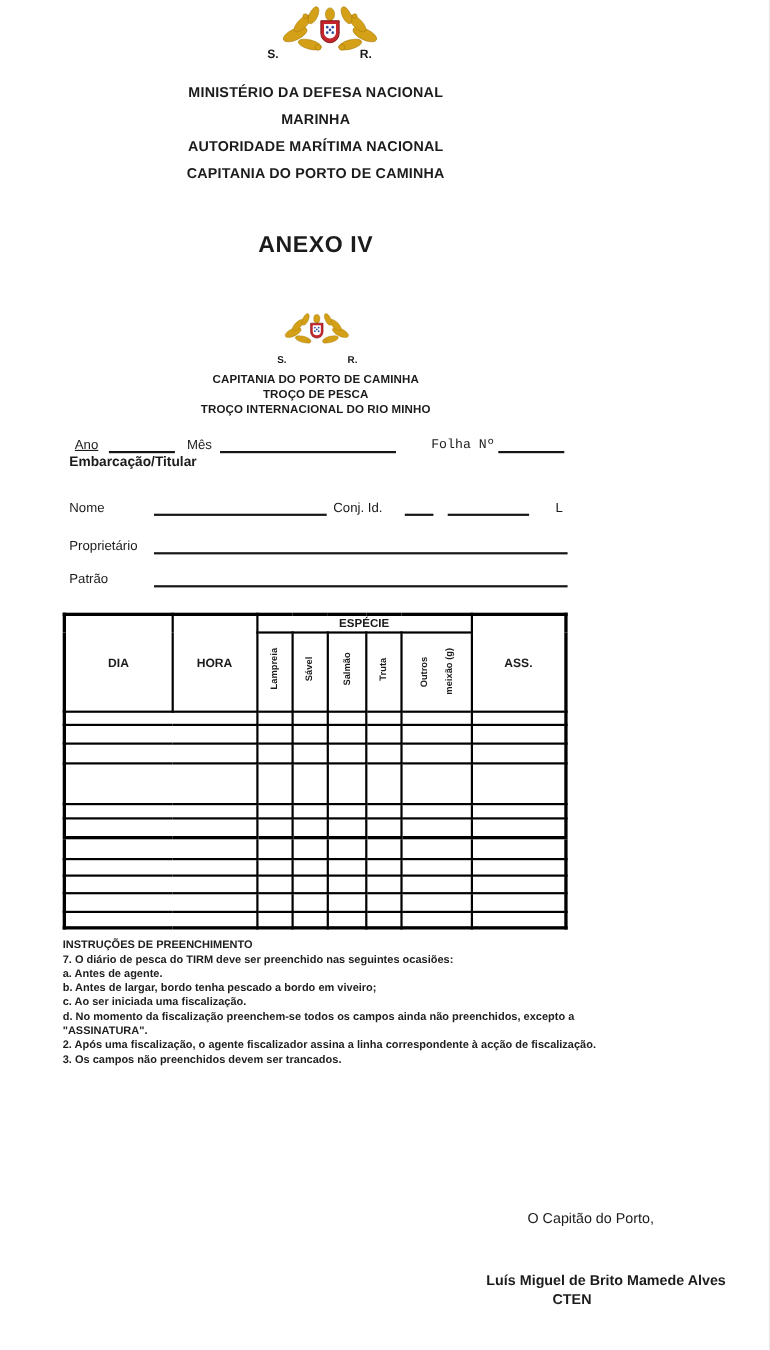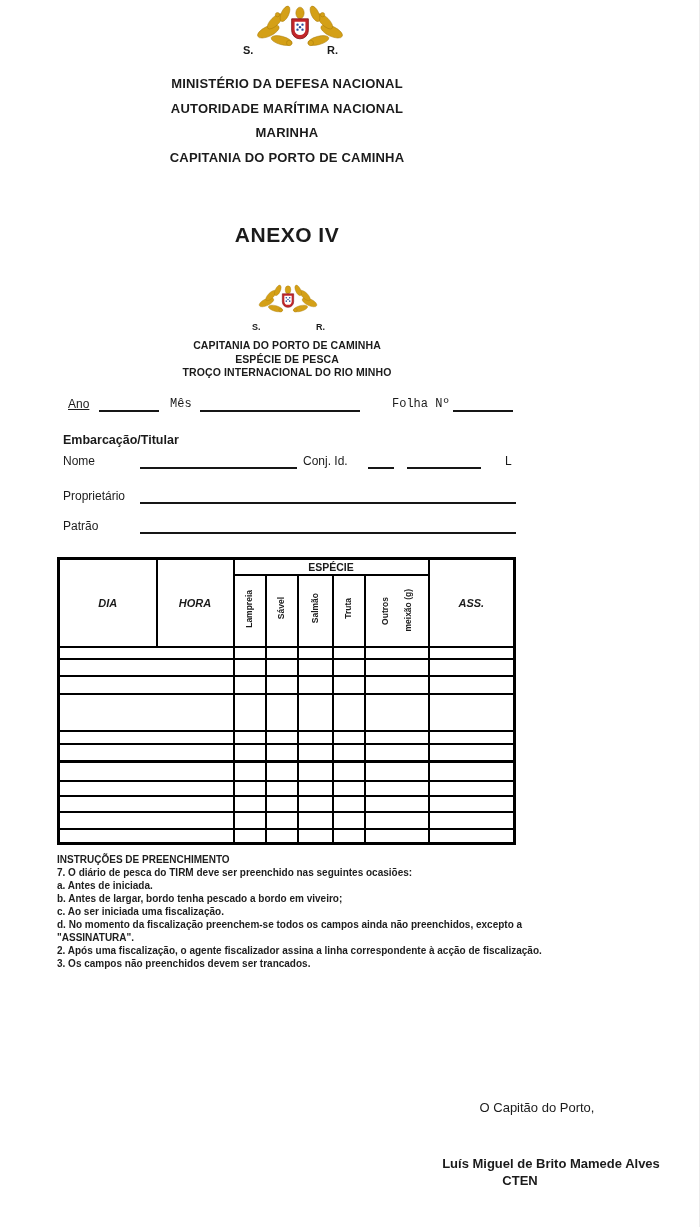--- a/index.html
+++ b/index.html
@@ -27,21 +27,21 @@
   .lbl{font-size:12px;font-weight:400;white-space:nowrap;}
   .lbl.bold{font-weight:700;font-size:12.5px;}
   .u{border-bottom:2px solid var(--line);height:14px;}
   
   table.log{
     position:absolute;left:57px;top:557px;width:456px;
     border-collapse:collapse;table-layout:fixed;
   }
   table.log th,table.log td{border:2px solid #000;padding:0;}
   table.log{border:3px solid #000;}
-  th.hlabel{font-size:11px;font-weight:700;text-align:center;font-style:italic;}
+  th.hlabel{font-size:11px;font-weight:700;text-align:center;}
   th.especie{font-size:10.5px;font-weight:700;height:16px;border-left-width:3px;border-right-width:3px;}
   th.sp,td.sp{border-left-width:2px;}
   th.first-sp,td.first-sp{border-left-width:3px;}
   th.spw,td.spw{border-left-width:3px;border-right-width:3px;}
   .vert{
     writing-mode:vertical-rl;transform:rotate(180deg);
     font-size:8.5px;font-weight:700;white-space:nowrap;line-height:1;
     display:inline-block;max-height:66px;
   }
   th.subsp{height:72px;vertical-align:middle;text-align:center;border-bottom:3px solid #000;}
@@ -85,26 +85,26 @@
         <circle cx="57" cy="29" r="1.4"></circle>
           <circle cx="63" cy="29" r="1.4"></circle>
       </g>
     </svg>
   </div>
   <span class="abs sr" style="left:243px;top:44px;">S.</span>
   <span class="abs sr" style="left:327px;top:44px;">R.</span>
 
   <div class="abs center-band" style="top:72px;" id="letterhead-lines">
       <div class="lh-line">MINISTÉRIO DA DEFESA NACIONAL</div>
+      <div class="lh-line">MARINHA</div>
       <div class="lh-line">AUTORIDADE MARÍTIMA NACIONAL</div>
-      <div class="lh-line">MARINHA</div>
       <div class="lh-line">CAPITANIA DO PORTO DE CAMINHA</div>
     </div>
 
-  <div class="abs center-band annex" style="top:211px;margin-top:12px;">ANEXO IV</div>
+  <div class="abs center-band annex" style="top:211px;">ANEXO IV</div>
 
   <div class="abs" style="left:254px;top:284px;">
     <svg width="68" height="32" viewBox="0 0 120 54">
       <g fill="var(--gold)" stroke="var(--gold-dark)" stroke-width="0.6">
         <ellipse cx="22" cy="31" rx="14" ry="6" transform="rotate(-25 22 31)"></ellipse>
         <ellipse cx="30" cy="19" rx="12" ry="5" transform="rotate(-45 30 19)"></ellipse>
         <ellipse cx="42" cy="10" rx="10" ry="4.5" transform="rotate(-65 42 10)"></ellipse>
         <ellipse cx="98" cy="31" rx="14" ry="6" transform="rotate(25 98 31)"></ellipse>
         <ellipse cx="90" cy="19" rx="12" ry="5" transform="rotate(45 90 19)"></ellipse>
         <ellipse cx="78" cy="10" rx="10" ry="4.5" transform="rotate(65 78 10)"></ellipse>
@@ -123,32 +123,32 @@
         <circle cx="57" cy="29" r="1.4"></circle>
           <circle cx="63" cy="29" r="1.4"></circle>
       </g>
     </svg>
   </div>
   <span class="abs sr small" style="left:252px;top:322px;">S.</span>
   <span class="abs sr small" style="left:316px;top:322px;">R.</span>
 
   <div class="abs center-band" style="top:339px;" id="form-header-lines">
       <div class="fh-line">CAPITANIA DO PORTO DE CAMINHA</div>
-      <div class="fh-line">ESPÉCIE DE PESCA</div>
+      <div class="fh-line">TROÇO DE PESCA</div>
       <div class="fh-line">TROÇO INTERNACIONAL DO RIO MINHO</div>
     </div>
 
   <span class="abs lbl" style="left:68px;top:397px;text-decoration:underline;">Ano</span>
   <div class="abs u" style="left:99px;top:398px;width:60px;"></div>
-  <span class="abs lbl" style="left:170px;top:397px;font-family:Liberation Mono, monospace;">Mês</span>
+  <span class="abs lbl" style="left:170px;top:397px;">Mês</span>
   <div class="abs u" style="left:200px;top:398px;width:160px;"></div>
   <span class="abs lbl" style="left:392px;top:397px;font-family:Liberation Mono, monospace;">Folha Nº</span>
   <div class="abs u" style="left:453px;top:398px;width:60px;"></div>
 
-  <span class="abs lbl bold" style="left:63px;top:433px;">Embarcação/Titular</span>
+  <span class="abs lbl bold" style="left:63px;top:413px;">Embarcação/Titular</span>
 
   <span class="abs lbl" style="left:63px;top:454px;">Nome</span>
   <div class="abs u" style="left:140px;top:455px;width:157px;"></div>
   <span class="abs lbl" style="left:303px;top:454px;">Conj. Id.</span>
   <div class="abs u" style="left:368px;top:455px;width:26px;"></div>
   <div class="abs u" style="left:407px;top:455px;width:74px;"></div>
   <span class="abs lbl" style="left:505px;top:454px;">L</span>
 
   <span class="abs lbl" style="left:63px;top:489px;">Proprietário</span>
   <div class="abs u" style="left:140px;top:490px;width:376px;"></div>
@@ -287,21 +287,21 @@
           <td class="spw"></td>
           <td class="ass"></td>
         </tr>
       </tbody>
   </table>
 
   <div class="abs instr">
     <div>INSTRUÇÕES DE PREENCHIMENTO</div>
     <div id="instruction-lines">
         <div class="in-line">7. O diário de pesca do TIRM deve ser preenchido nas seguintes ocasiões:</div>
-        <div class="in-line">a. Antes de iniciada.</div>
+        <div class="in-line">a. Antes de agente.</div>
         <div class="in-line">b. Antes de largar, bordo tenha pescado a bordo em viveiro;</div>
         <div class="in-line">c. Ao ser iniciada uma fiscalização.</div>
         <div class="in-line">d. No momento da fiscalização preenchem-se todos os campos ainda não preenchidos, excepto a</div>
         <div class="in-line">"ASSINATURA".</div>
         <div class="in-line">2. Após uma fiscalização, o agente fiscalizador assina a linha correspondente à acção de fiscalização.</div>
         <div class="in-line">3. Os campos não preenchidos devem ser trancados.</div>
       </div>
   </div>
 
   <div class="abs sig" style="left:430px;top:1100px;width:214px;">O Capitão do Porto,</div>

